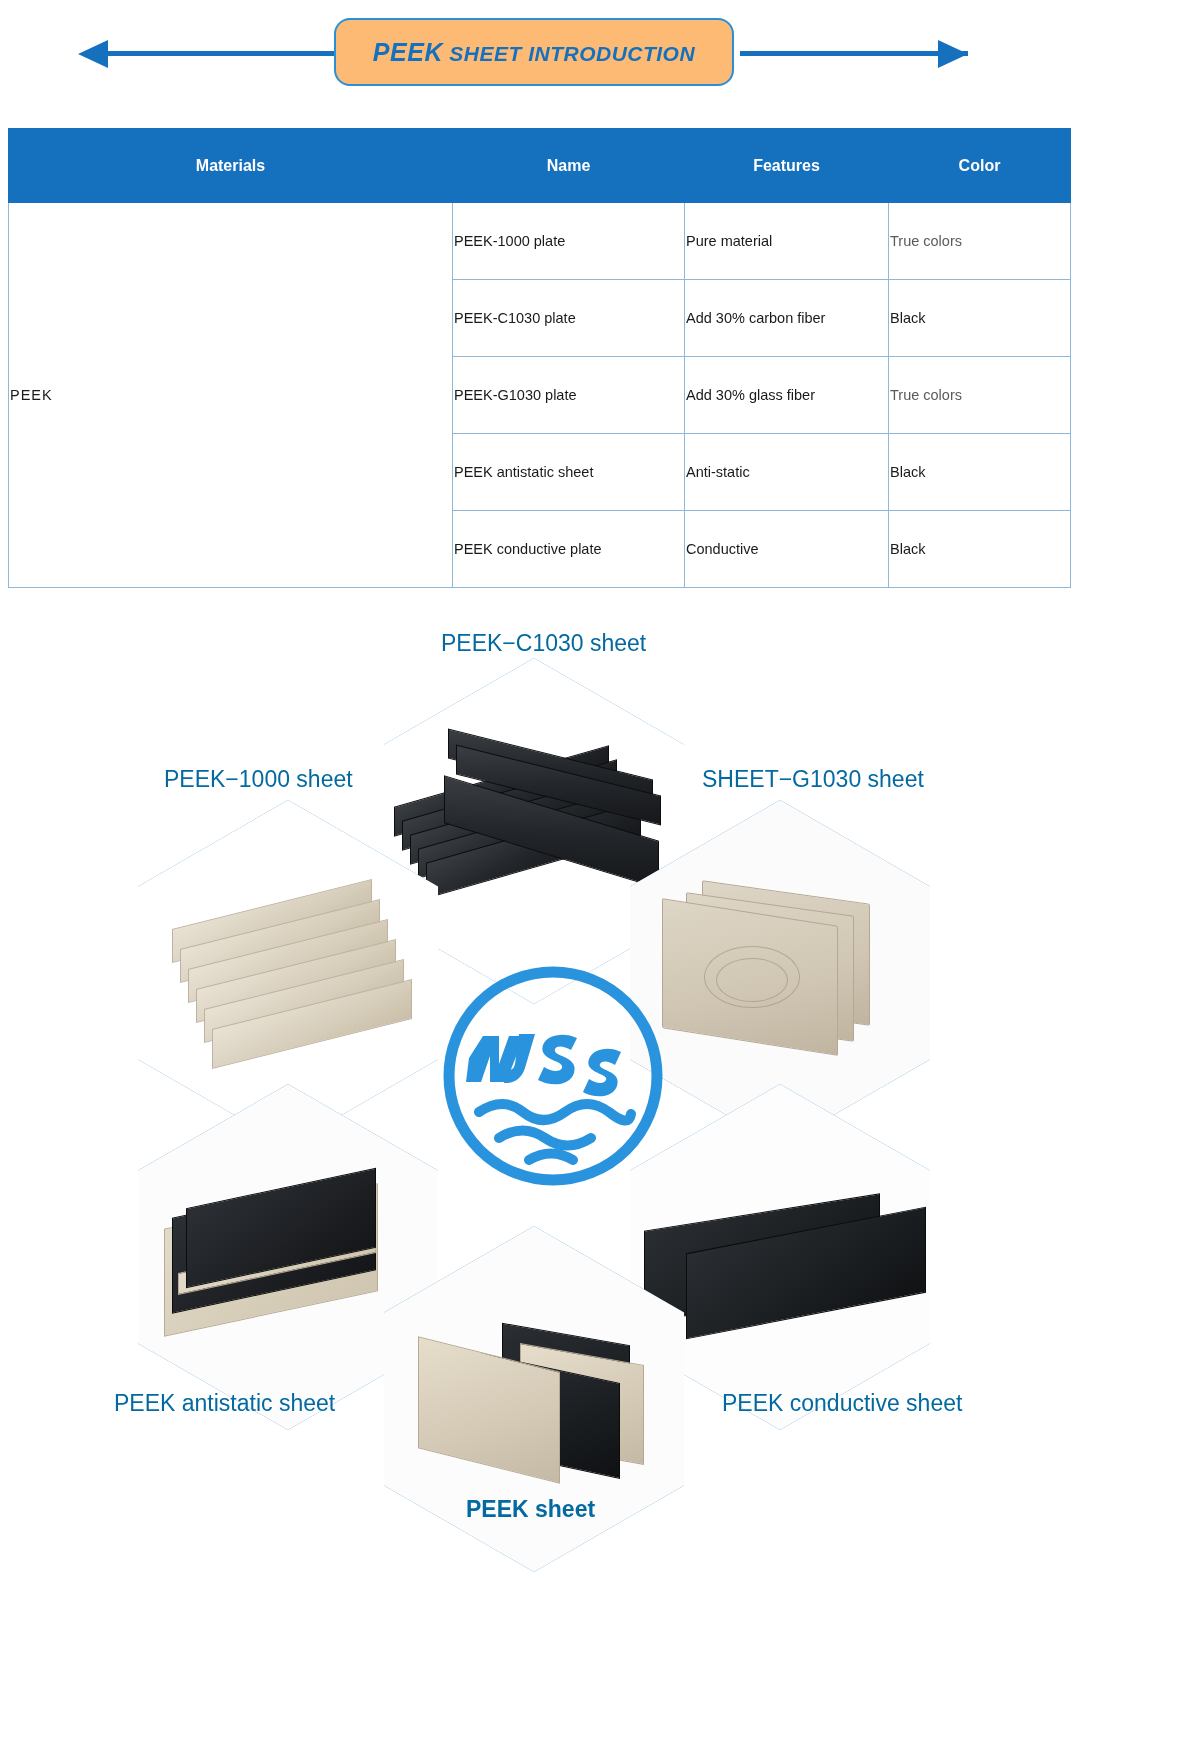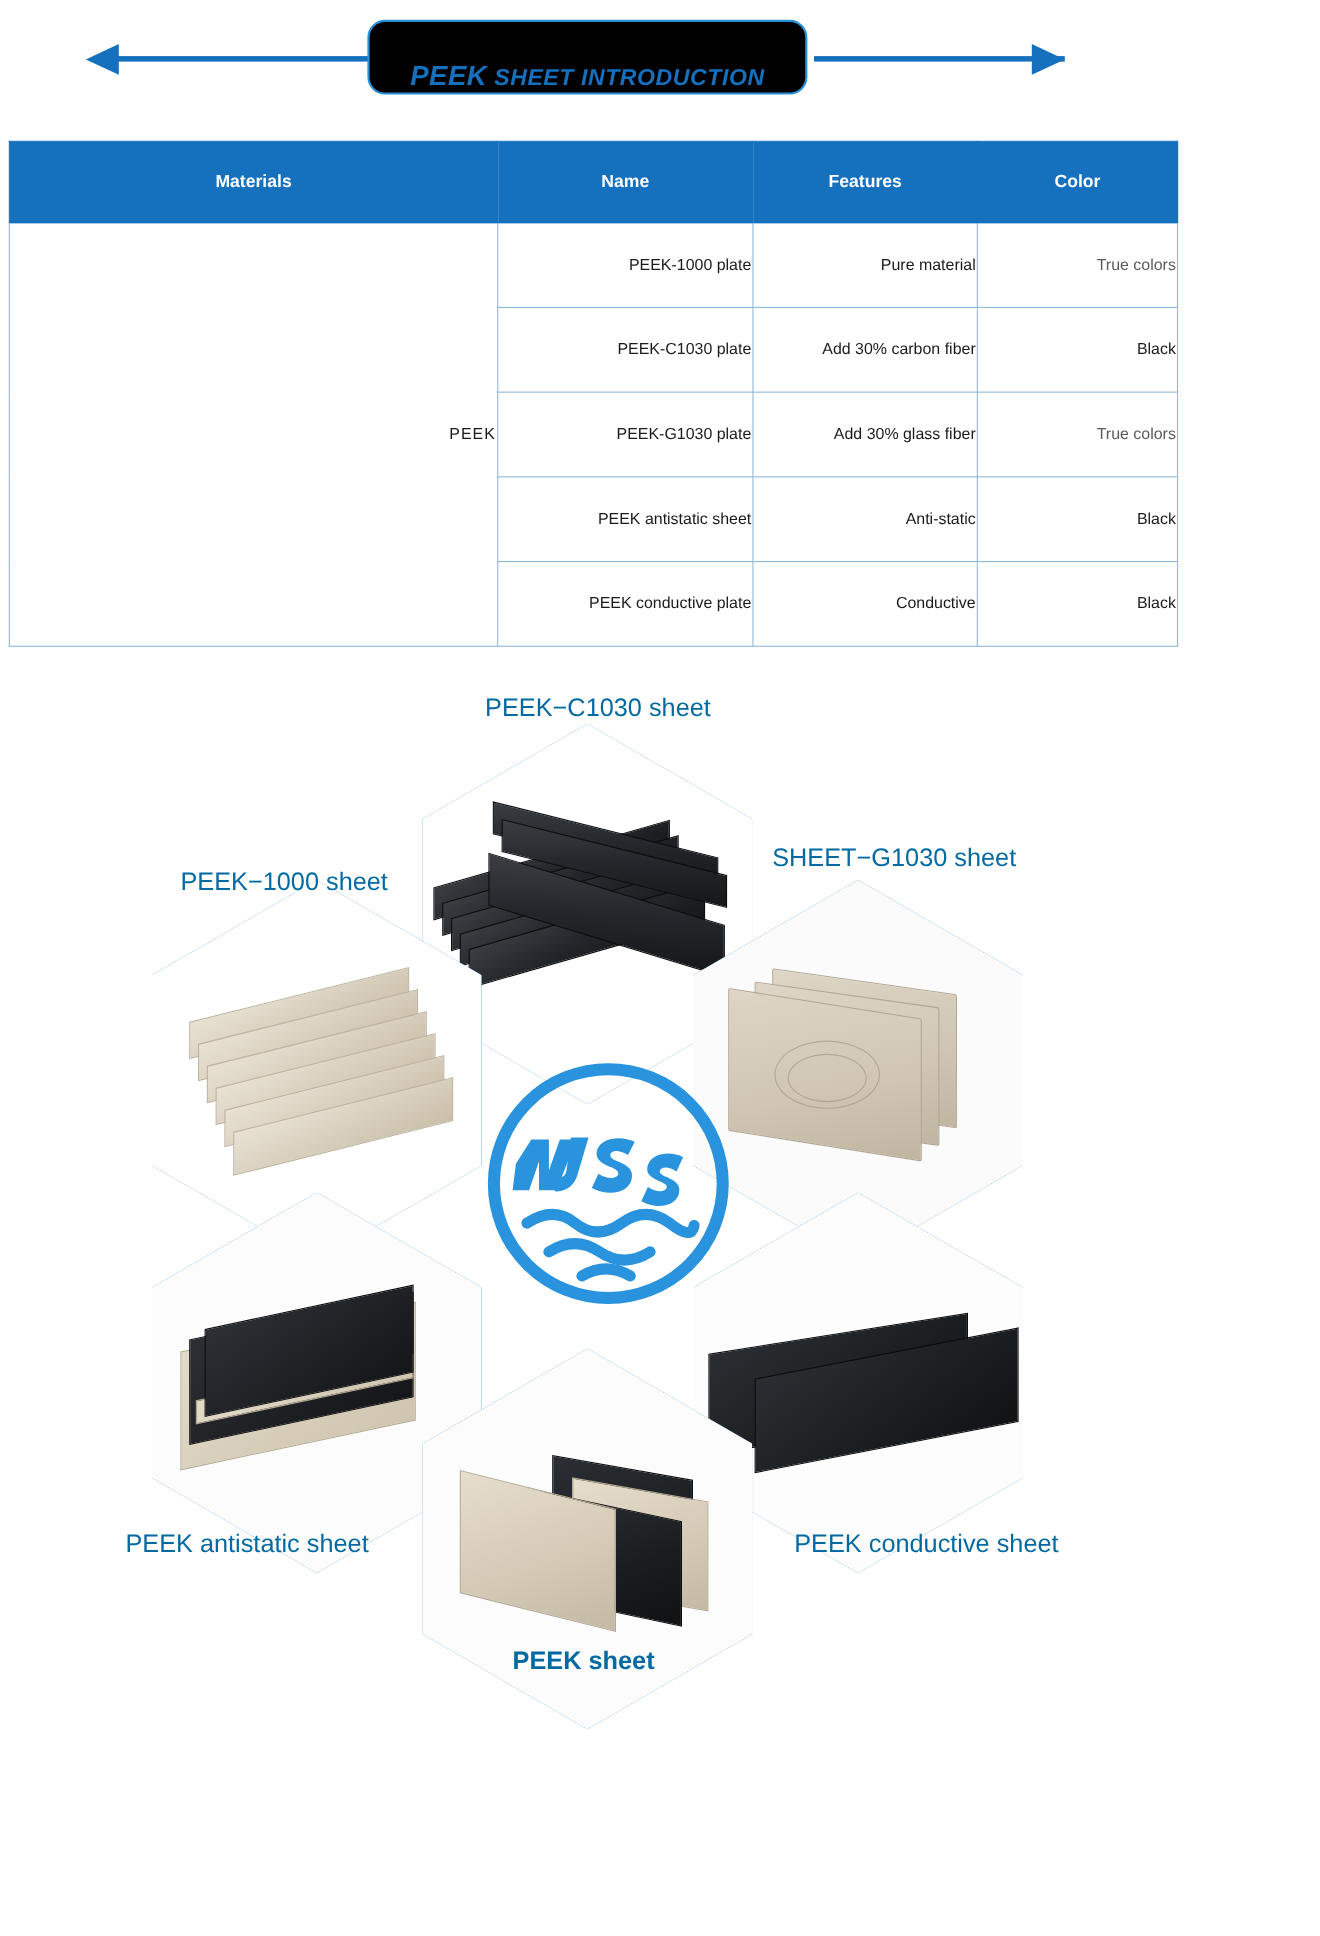--- a/index.html
+++ b/index.html
@@ -43,23 +43,23 @@
   .arrow-head.right {
     left: 938px;
     border-left: 30px solid #1570bd;
   }
   .title-box {
     position: absolute;
     left: 334px; top: 18px;
     width: 400px; height: 68px;
     border: 2px solid #2a8fd6;
     border-radius: 16px;
-    background: #000000;
+    background: #fdba74;
     display: flex;
-    align-items: flex-end;
+    align-items: center;
     justify-content: center;
   }
   .title-text {
     font-size: 25px;
     font-style: italic;
     font-weight: bold;
     letter-spacing: 0.5px;
     color: #1570bd;
     white-space: nowrap;
   }
@@ -84,21 +84,21 @@
     font-size: 16px;
     font-weight: bold;
     height: 74px;
     border: 1px solid #1570bd;
     text-align: center;
     vertical-align: middle;
   }
   table.spec td {
     border: 1px solid #8fb8d6;
     height: 77px;
-    text-align: right;
+    text-align: left;
     vertical-align: middle;
     font-size: 14.5px;
     color: #1a1a1a;
     background: #ffffff;
   }
   td.material-cell {
     font-size: 25px;
     color: #111111;
     letter-spacing: 1px;
   }
@@ -132,21 +132,21 @@
   
   .hex-c1030   { left: 384px;  top: 58px; }
   .hex-1000    { left: 138px;  top: 200px; }
   .hex-g1030   { left: 630px;  top: 200px; }
   .hex-anti    { left: 138px;  top: 484px; }
   .hex-cond    { left: 630px;  top: 484px; }
   .hex-sheet   { left: 384px;  top: 626px; }
 
   
   .lbl-c1030 { left: 441px; top: 30px; }
-  .lbl-1000  { left: 164px; top: 166px; margin-top: 22px; }
+  .lbl-1000  { left: 164px; top: 166px; }
   .lbl-g1030 { left: 702px; top: 166px; }
   .lbl-anti  { left: 114px; top: 790px; }
   .lbl-cond  { left: 722px; top: 790px; }
   .lbl-sheet { left: 466px; top: 896px; font-weight: bold; }
 
   
   .logo {
     position: absolute;
     left: 437px; top: 360px;
     width: 232px; height: 232px;

